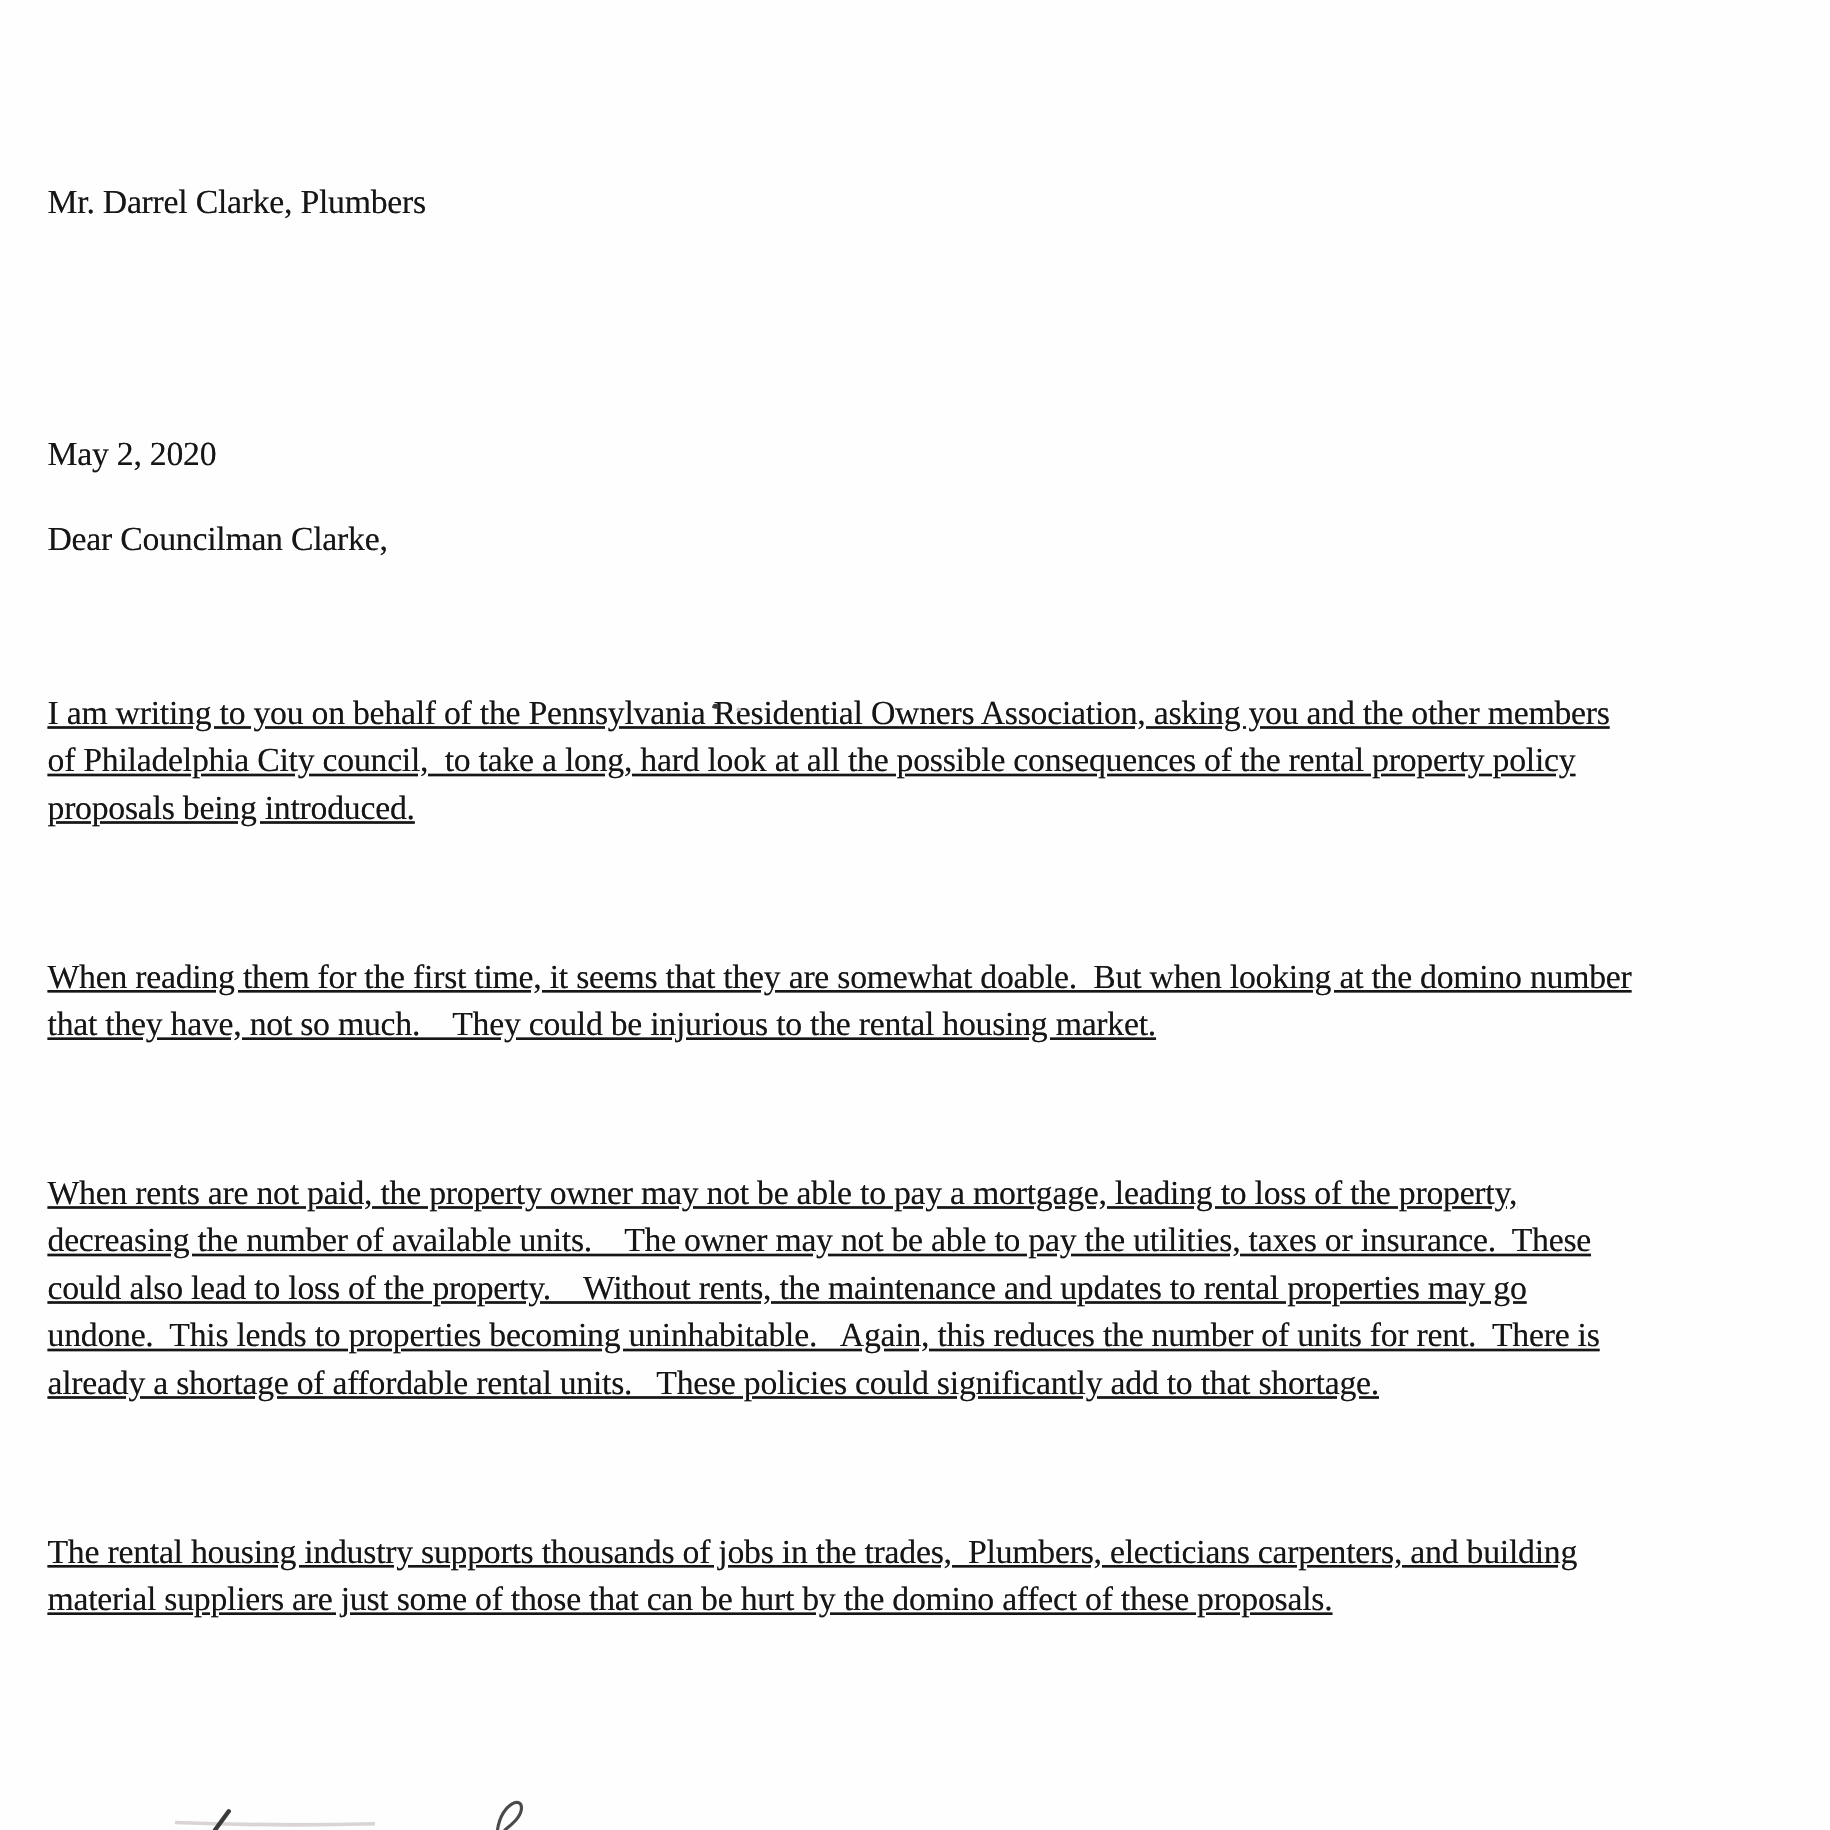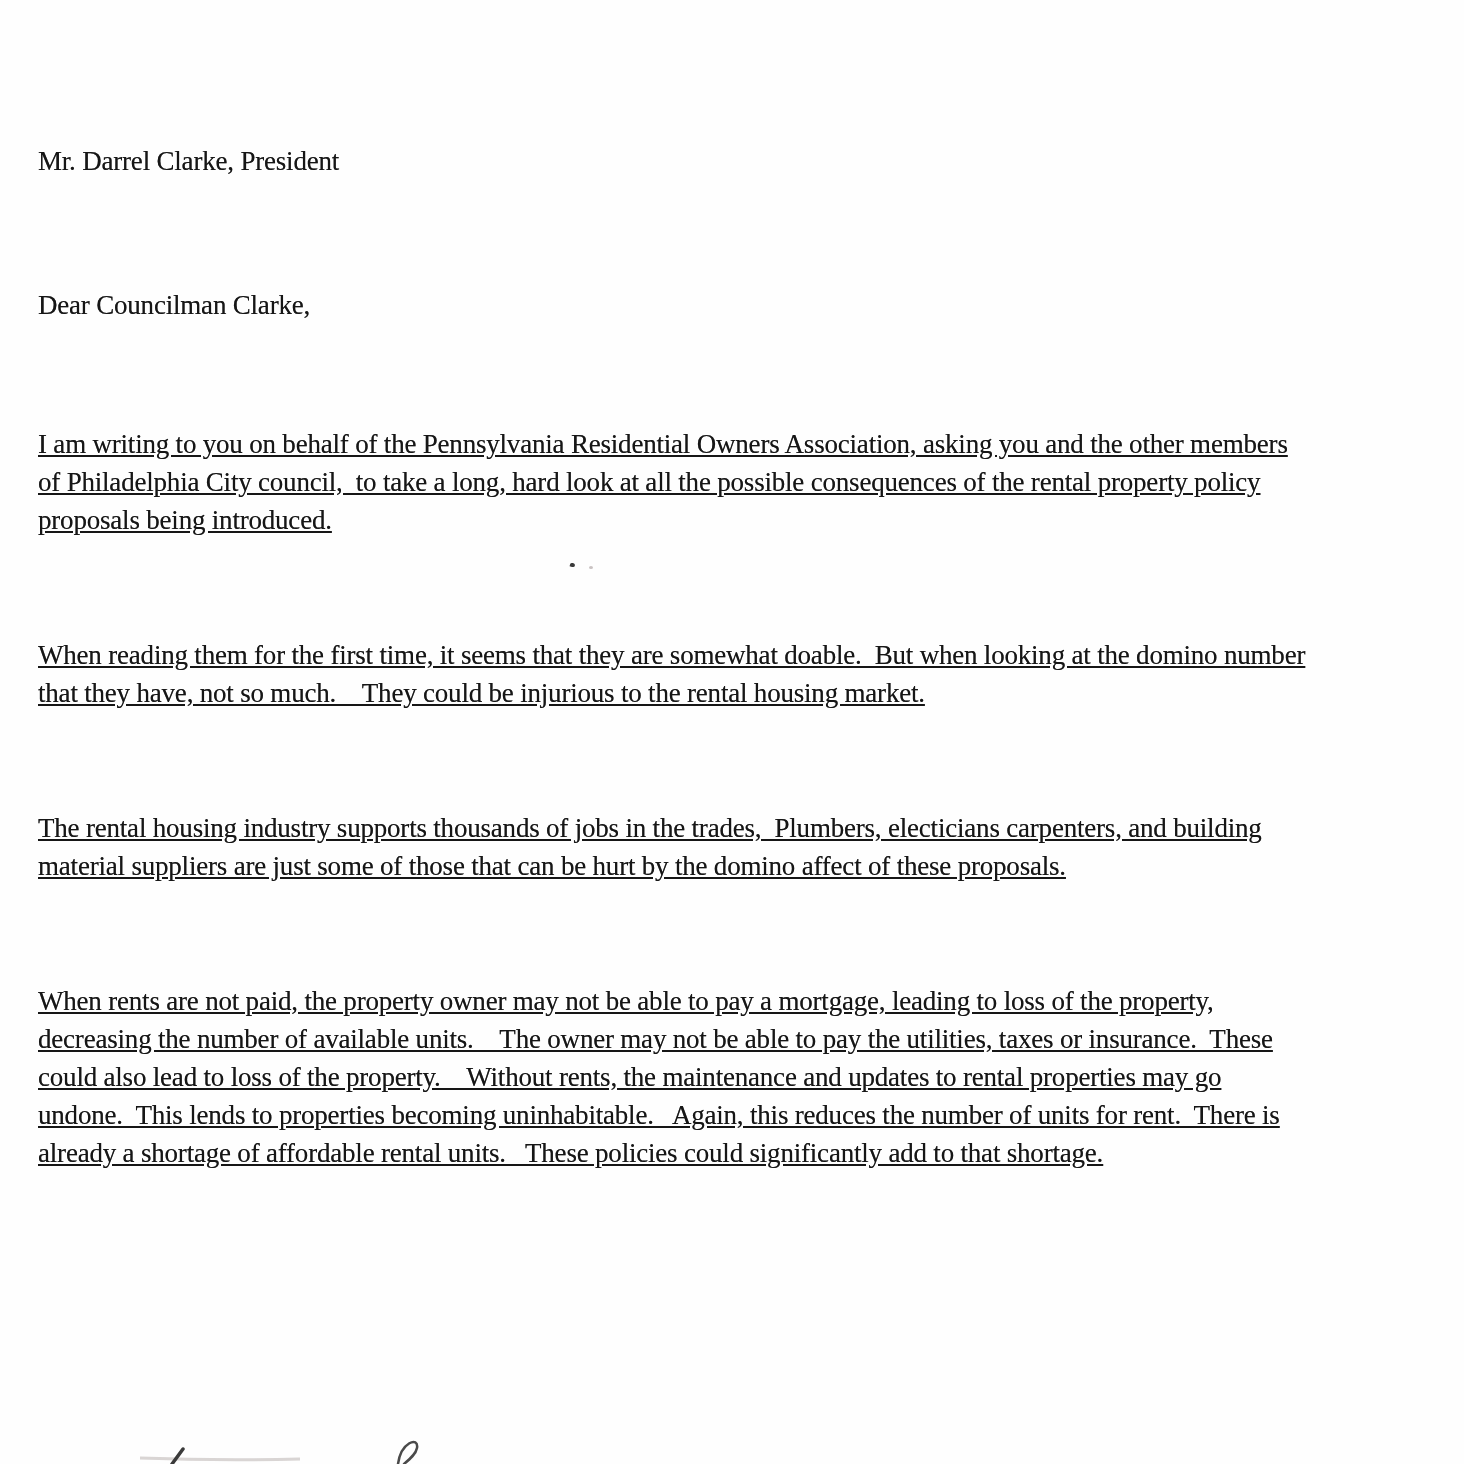--- a/index.html
+++ b/index.html
@@ -62,39 +62,40 @@
     display: block;
   }
 </style>
 </head>
 <body>
 
 <div class="page">
   <div class="letter">
 
     <div>
-      <div>Mr. Darrel Clarke, President</div>
+      <div>Mr. Darrel Clarke, Plumbers</div>
     </div>
 
+    <div class="date-line">May 2, 2020</div>
 
     <div class="salutation-line">Dear Councilman Clarke,</div>
 
     <div class="body-block">
       <p class="para">I am writing to you on behalf of the Pennsylvania Residential Owners Association, asking you and the other members
 of Philadelphia City council,  to take a long, hard look at all the possible consequences of the rental property policy
 proposals being introduced.</p>
       <p class="para">When reading them for the first time, it seems that they are somewhat doable.  But when looking at the domino number
 that they have, not so much.    They could be injurious to the rental housing market.</p>
-      <p class="para">The rental housing industry supports thousands of jobs in the trades,  Plumbers, electicians carpenters, and building
-material suppliers are just some of those that can be hurt by the domino affect of these proposals.</p>
       <p class="para">When rents are not paid, the property owner may not be able to pay a mortgage, leading to loss of the property,
 decreasing the number of available units.    The owner may not be able to pay the utilities, taxes or insurance.  These
 could also lead to loss of the property.    Without rents, the maintenance and updates to rental properties may go
 undone.  This lends to properties becoming uninhabitable.   Again, this reduces the number of units for rent.  There is
 already a shortage of affordable rental units.   These policies could significantly add to that shortage.</p>
+      <p class="para">The rental housing industry supports thousands of jobs in the trades,  Plumbers, electicians carpenters, and building
+material suppliers are just some of those that can be hurt by the domino affect of these proposals.</p>
       
       
       
       
       
     </div>
 
   </div>
 
   <div class="artifact-dot"></div>

